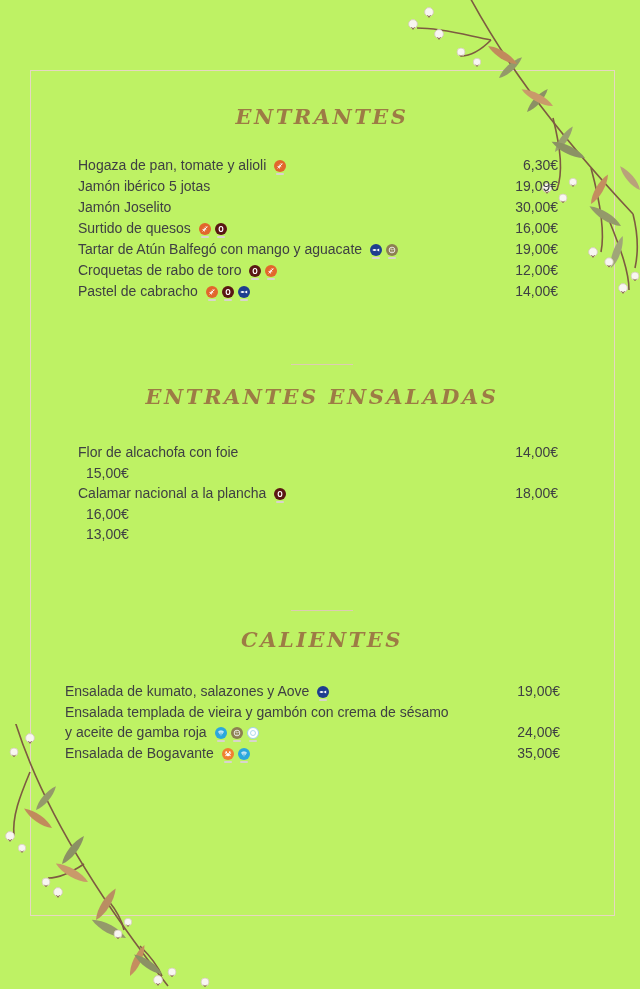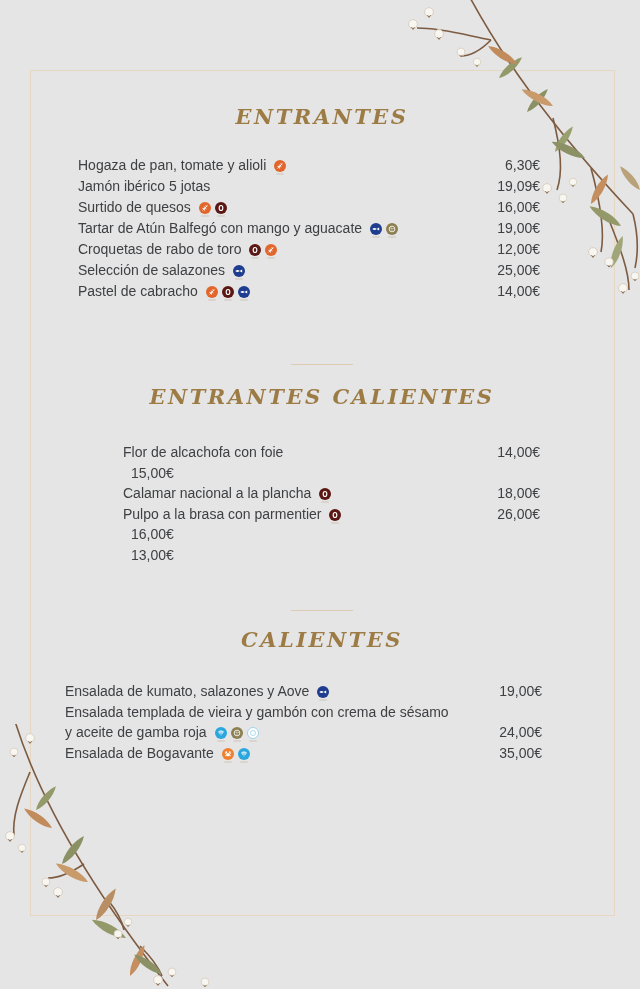--- a/index.html
+++ b/index.html
@@ -1,35 +1,35 @@
 <!DOCTYPE html>
 <html><head>
 <meta charset="utf-8">
 <style>
   html,body{margin:0;padding:0;background:#ffffff;}
   body{width:640px;height:989px;overflow:hidden;font-family:"Liberation Sans",sans-serif;}
-  .page{position:relative;width:640px;height:989px;background:#e5e5e5;}
+  .page{position:relative;width:640px;height:989px;background:#bef264;}
 
   
   .frame{position:absolute;left:30px;top:70px;width:583px;height:844px;
          border:1px solid #e6d7c2;pointer-events:none;}
 
   
   .menu{position:absolute;left:30px;top:70px;width:584px;height:845px;}
 
   .section-title{position:absolute;left:0;right:0;margin:0;text-align:center;
       font-family:"DejaVu Serif",serif;font-style:italic;font-weight:700;
       font-size:21px;line-height:26px;letter-spacing:2.5px;color:#9d7b45;}
-  .section-items{position:absolute;left:0;right:18px;}
+  .section-items{position:absolute;left:0;right:0;}
 
   .s0 .section-title{top:34px;}
   .s0 .section-items{top:85px;padding:0 56px 0 48px;}
   .s0 .menu-item{line-height:21px;}
   .s1 .section-title{top:314px;}
-  .s1 .section-items{top:372px;padding:0 56px 0 48px;margin-left:45px;}
+  .s1 .section-items{top:372px;padding:0 56px 0 48px;}
   .s2 .section-title{top:557px;}
   .s2 .section-items{top:611px;padding:0 54px 0 35px;}
 
   .divider{position:absolute;left:50%;width:62px;transform:translateX(-50%);
            border-top:1px solid #ddcbb3;}
   .divider.d1{top:294px;}
   .divider.d2{top:540px;}
 
   .menu-item{display:flex;justify-content:space-between;align-items:flex-end;
       font-size:14px;line-height:20.5px;color:#3f4043;}
@@ -155,20 +155,24 @@
                 <span class="cap"></span>
               </span></span>
     <span class="item-price">6,30€</span>
   </div>
 
   <div class="menu-item">
     <span class="item-name">Jamón ibérico 5 jotas </span>
     <span class="item-price">19,09€</span>
   </div>
 
+  <div class="menu-item">
+    <span class="item-name">Jamón Joselito </span>
+    <span class="item-price">30,00€</span>
+  </div>
 
   <div class="menu-item">
     <span class="item-name">Surtido de quesos <span class="allergen-wrap">
                 <span class="allergen" style="background: rgb(226, 102, 44); color: rgb(226, 102, 44);">
                   <svg viewBox="0 0 12 12">
                     <g stroke="#fff" stroke-width="1" fill="none" stroke-linecap="round">
                       <path d="M3.4 8.6 L8.6 3.4"></path>
                       <path d="M5 7 L3.4 6.6 M5 7 L5.4 8.6 M6.6 5.4 L5 5 M6.6 5.4 L7 7 M8.2 3.8 L6.9 3.5"></path>
                     </g>
                   </svg>
@@ -223,32 +227,20 @@
                       <path d="M3.4 8.6 L8.6 3.4"></path>
                       <path d="M5 7 L3.4 6.6 M5 7 L5.4 8.6 M6.6 5.4 L5 5 M6.6 5.4 L7 7 M8.2 3.8 L6.9 3.5"></path>
                     </g>
                   </svg>
                 </span>
                 <span class="cap"></span>
               </span></span>
     <span class="item-price">12,00€</span>
   </div>
 
-  <div class="menu-item">
-    <span class="item-name">Selección de salazones <span class="allergen-wrap">
-                <span class="allergen" style="background: rgb(30, 61, 143); color: rgb(30, 61, 143);">
-                  <svg viewBox="0 0 12 12">
-                    <path d="M1.6 6 Q4.2 3.4 6.8 6 Q4.2 8.6 1.6 6 Z" fill="#fff"></path>
-                    <path d="M6.6 6 L9.8 4.2 L9.8 7.8 Z" fill="#fff"></path>
-                  </svg>
-                </span>
-                <span class="cap"></span>
-              </span></span>
-    <span class="item-price">25,00€</span>
-  </div>
 
   <div class="menu-item">
     <span class="item-name">Pastel de cabracho <span class="allergen-wrap">
                 <span class="allergen" style="background: rgb(226, 102, 44); color: rgb(226, 102, 44);">
                   <svg viewBox="0 0 12 12">
                     <g stroke="#fff" stroke-width="1" fill="none" stroke-linecap="round">
                       <path d="M3.4 8.6 L8.6 3.4"></path>
                       <path d="M5 7 L3.4 6.6 M5 7 L5.4 8.6 M6.6 5.4 L5 5 M6.6 5.4 L7 7 M8.2 3.8 L6.9 3.5"></path>
                     </g>
                   </svg>
@@ -269,21 +261,21 @@
                   </svg>
                 </span>
                 <span class="cap"></span>
               </span></span>
     <span class="item-price">14,00€</span>
   </div>
 </div>
   </section>
 
   <section class="menu-section s1">
-    <h2 class="section-title">ENTRANTES CALIENTES</h2>
+    <h2 class="section-title">ENTRANTES ENSALADAS</h2>
     <div class="section-items">
   <div class="menu-item">
     <span class="item-name">Flor de alcachofa con foie </span>
     <span class="item-price">14,00€</span>
   </div>
 
   <div class="menu-item">
     <span class="item-price">15,00€</span>
   </div>
 
@@ -292,31 +284,20 @@
                 <span class="allergen" style="background: rgb(90, 23, 19); color: rgb(90, 23, 19);">
                   <svg viewBox="0 0 12 12">
                     <ellipse cx="6" cy="6" rx="2.2" ry="3" fill="none" stroke="#fff" stroke-width="1.4"></ellipse>
                   </svg>
                 </span>
                 <span class="cap"></span>
               </span></span>
     <span class="item-price">18,00€</span>
   </div>
 
-  <div class="menu-item">
-    <span class="item-name">Pulpo a la brasa con parmentier <span class="allergen-wrap">
-                <span class="allergen" style="background: rgb(90, 23, 19); color: rgb(90, 23, 19);">
-                  <svg viewBox="0 0 12 12">
-                    <ellipse cx="6" cy="6" rx="2.2" ry="3" fill="none" stroke="#fff" stroke-width="1.4"></ellipse>
-                  </svg>
-                </span>
-                <span class="cap"></span>
-              </span></span>
-    <span class="item-price">26,00€</span>
-  </div>
 
   <div class="menu-item">
     <span class="item-price">16,00€</span>
   </div>
 
   <div class="menu-item">
     <span class="item-price">13,00€</span>
   </div>
 </div>
   </section>

